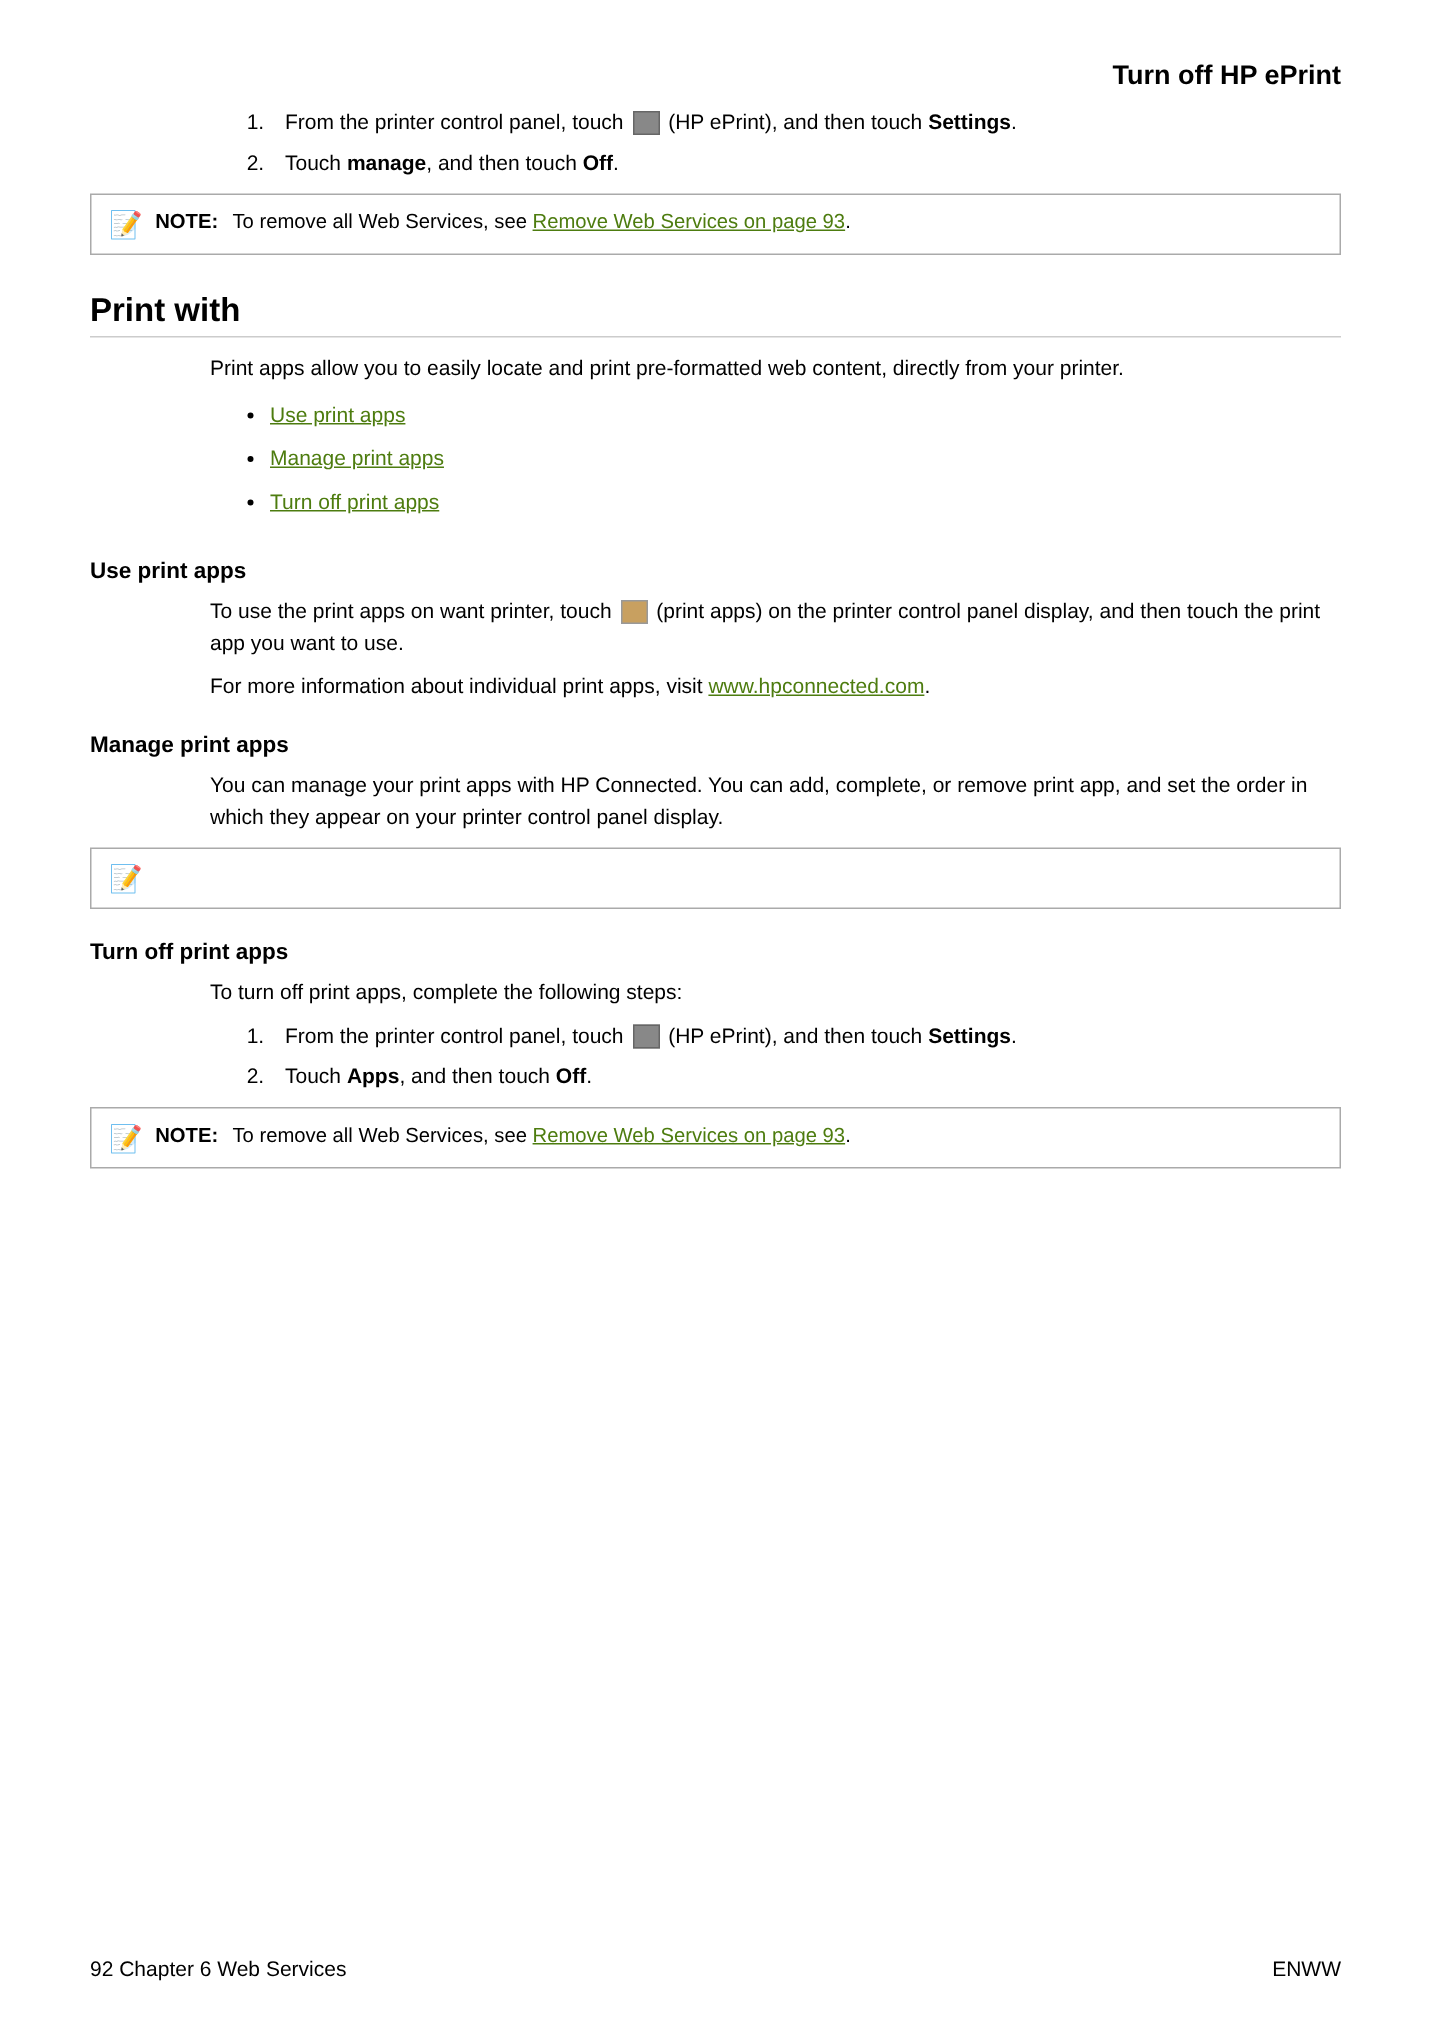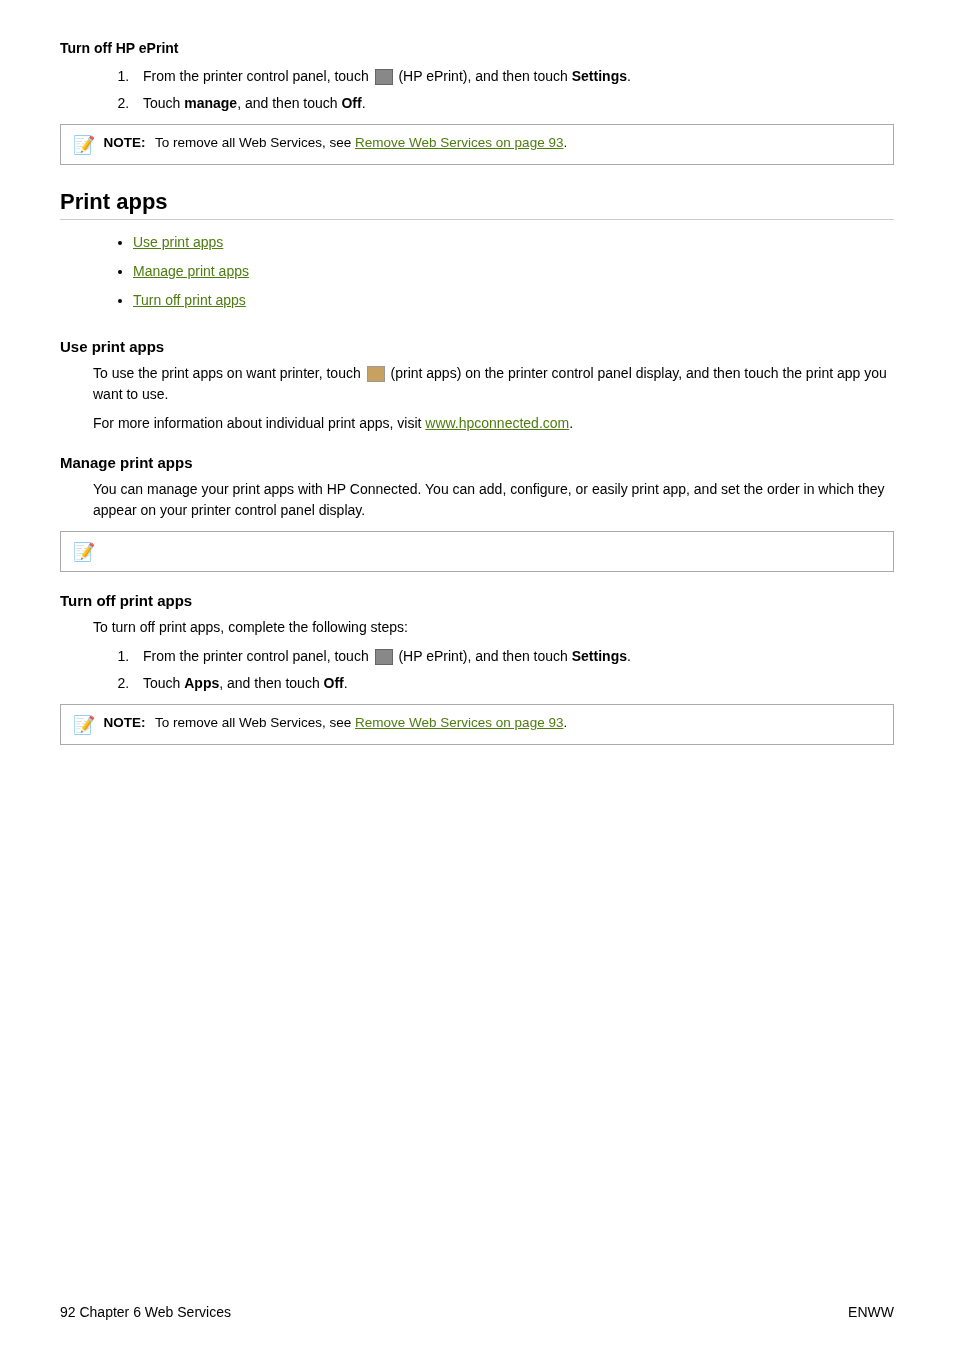--- a/index.html
+++ b/index.html
@@ -7,44 +7,45 @@
       background: #ffffff;
       font-family: Arial, Helvetica, sans-serif;
       font-size: 14px;
       color: #000000;
       width: 954px;
       min-height: 1350px;
       padding: 40px 60px 60px 60px;
     }
 
     .section-heading-small {
-      font-size: 14px;
-      font-weight: bold;
-      margin-bottom: 10px;
-      color: #000;
+      font-size: 18px;
+      font-weight: bold;
+      margin-bottom: 10px;
+      color: #000;
+      text-align: right;
     }
 
     .section-heading-large {
       font-size: 22px;
       font-weight: bold;
       margin-bottom: 10px;
       color: #000;
       border-bottom: 1px solid #ccc;
       padding-bottom: 4px;
     }
 
     .section-heading-medium {
       font-size: 15px;
       font-weight: bold;
       margin-bottom: 8px;
       color: #000;
     }
 
     .indent {
-      margin-left: 33px;
+      margin-left: 80px;
     }
 
     p {
       margin-bottom: 8px;
       line-height: 1.5;
     }
 
     ol {
       margin-left: 40px;
       margin-bottom: 10px;
@@ -178,23 +179,24 @@
       <span class="note-icon">📝</span>
       <span class="note-text">
         <span class="note-label">NOTE:</span>
         <span>To remove all Web Services, see</span>
         <a href="#">Remove Web Services on page 93</a><span>.</span>
       </span>
     </div>
   </div>
 
   <div class="section-block main-section">
-    <div class="section-heading-large">Print apps</div>
-
-    <div class="indent">
+    <div class="section-heading-large">Print with</div>
+
+    <div class="indent">
+      <p>Print apps allow you to easily locate and print pre-formatted web content, directly from your printer.</p>
 
       <ul>
         <li>
           <a href="#">Use print apps</a>
         </li>
         <li>
           <a href="#">Manage print apps</a>
         </li>
         <li>
           <a href="#">Turn off print apps</a>
@@ -216,21 +218,21 @@
         <span>For more information about individual print apps, visit</span>
         <a href="#">www.hpconnected.com</a><span>.</span>
       </p>
     </div>
   </div>
 
   <div class="section-block sub-section">
     <div class="section-heading-medium">Manage print apps</div>
 
     <div class="indent">
-      <p>You can manage your print apps with HP Connected. You can add, configure, or easily print app, and set the order in which they appear on your printer control panel display.</p>
+      <p>You can manage your print apps with HP Connected. You can add, complete, or remove print app, and set the order in which they appear on your printer control panel display.</p>
     </div>
 
     <div class="note-box">
       <span class="note-icon">📝</span>
     </div>
   </div>
 
   <div class="section-block sub-section">
     <div class="section-heading-medium">Turn off print apps</div>
 

